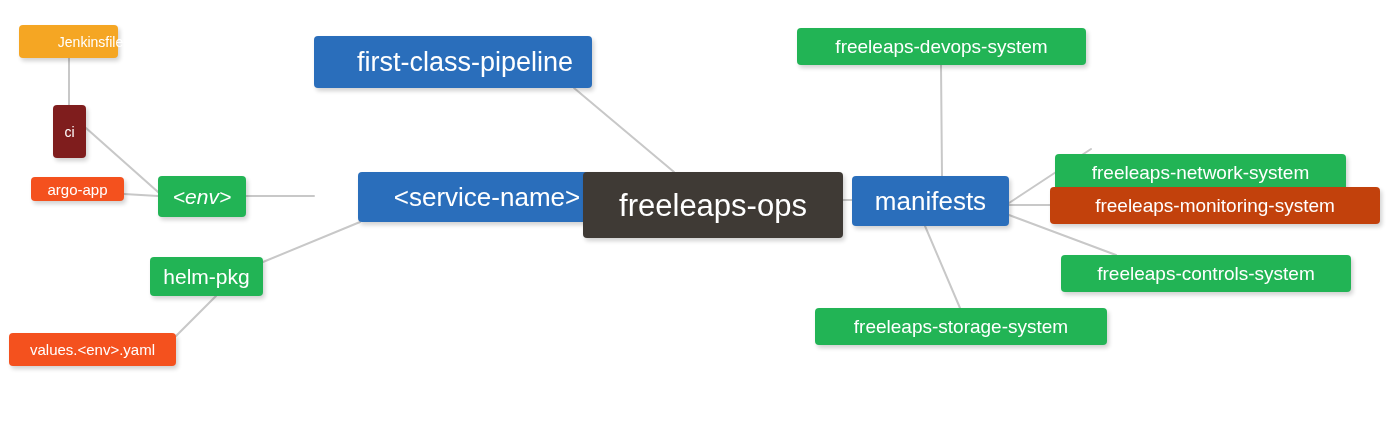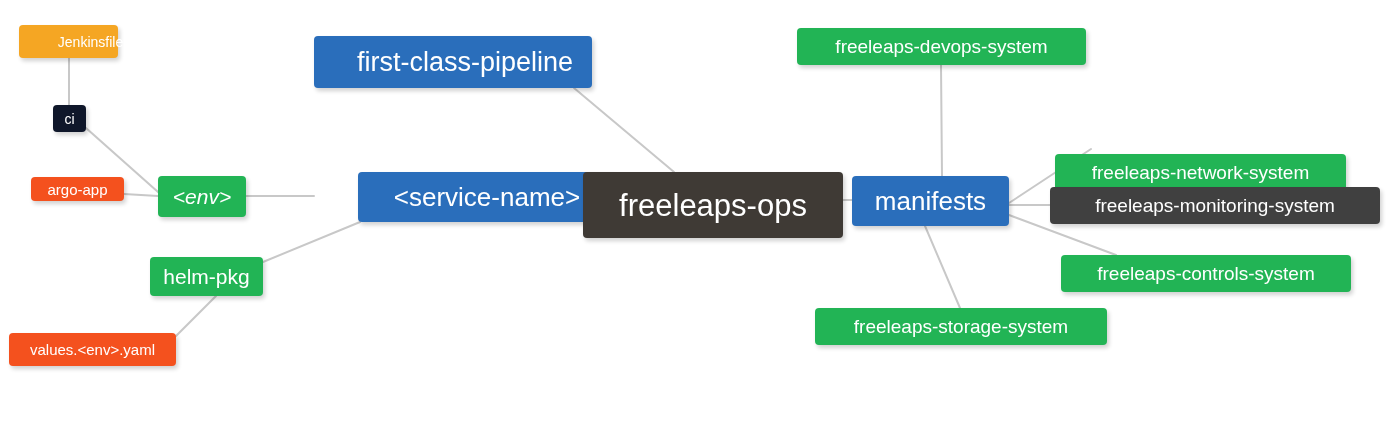--- a/index.html
+++ b/index.html
@@ -58,21 +58,21 @@
       <line x1="942" y1="176" x2="941" y2="65" stroke="#c8c8c8" stroke-width="2" stroke-linecap="round"></line>
       <line x1="1009" y1="203" x2="1091" y2="149" stroke="#c8c8c8" stroke-width="2" stroke-linecap="round"></line>
       <line x1="1009" y1="205" x2="1050" y2="205" stroke="#c8c8c8" stroke-width="2" stroke-linecap="round"></line>
       <line x1="1009" y1="215" x2="1116" y2="255" stroke="#c8c8c8" stroke-width="2" stroke-linecap="round"></line>
       <line x1="925" y1="226" x2="960" y2="308" stroke="#c8c8c8" stroke-width="2" stroke-linecap="round"></line>
     </svg>
   <div id="node-layer">
       <div class="node" style="left: 19px; top: 25px; width: 99px; height: 33px; background: rgb(245, 166, 35); font-size: 14px; color: rgb(255, 255, 255); padding-left: 44px;">
         <span class="node-label">Jenkinsfile</span>
       </div>
-      <div class="node" style="left: 53px; top: 105px; width: 33px; height: 27px; background: #0f172a; font-size: 14px; color: rgb(255, 255, 255);">
+      <div class="node" style="left: 53px; top: 105px; width: 33px; height: 53px; background: #7f1d1d; font-size: 14px; color: rgb(255, 255, 255);">
         <span class="node-label">ci</span>
       </div>
       <div class="node" style="left: 31px; top: 177px; width: 93px; height: 24px; background: rgb(244, 81, 30); font-size: 15px; color: rgb(255, 255, 255);">
         <span class="node-label">argo-app</span>
       </div>
       <div class="node" style="left: 158px; top: 176px; width: 88px; height: 41px; background: rgb(34, 180, 85); font-size: 21px; color: rgb(255, 255, 255); font-style: italic;">
         <span class="node-label">&lt;env&gt;</span>
       </div>
       <div class="node" style="left: 150px; top: 257px; width: 113px; height: 39px; background: rgb(34, 180, 85); font-size: 21px; color: rgb(255, 255, 255);">
         <span class="node-label">helm-pkg</span>
@@ -91,21 +91,21 @@
       </div>
       <div class="node" style="left: 852px; top: 176px; width: 157px; height: 50px; background: rgb(42, 110, 187); font-size: 26px; color: rgb(255, 255, 255);">
         <span class="node-label">manifests</span>
       </div>
       <div class="node" style="left: 797px; top: 28px; width: 289px; height: 37px; background: rgb(34, 180, 85); font-size: 19px; color: rgb(255, 255, 255);">
         <span class="node-label">freeleaps-devops-system</span>
       </div>
       <div class="node" style="left: 1055px; top: 112px; width: 291px; height: 37px; background: rgb(34, 180, 85); font-size: 19px; color: rgb(255, 255, 255); margin-top: 42px;">
         <span class="node-label">freeleaps-network-system</span>
       </div>
-      <div class="node" style="left: 1050px; top: 187px; width: 330px; height: 37px; background: #404040; font-size: 19px; color: rgb(255, 255, 255);">
+      <div class="node" style="left: 1050px; top: 187px; width: 330px; height: 37px; background: #c2410c; font-size: 19px; color: rgb(255, 255, 255);">
         <span class="node-label">freeleaps-monitoring-system</span>
       </div>
       <div class="node" style="left: 1061px; top: 255px; width: 290px; height: 37px; background: rgb(34, 180, 85); font-size: 19px; color: rgb(255, 255, 255);">
         <span class="node-label">freeleaps-controls-system</span>
       </div>
       <div class="node" style="left: 815px; top: 308px; width: 292px; height: 37px; background: rgb(34, 180, 85); font-size: 19px; color: rgb(255, 255, 255);">
         <span class="node-label">freeleaps-storage-system</span>
       </div>
     </div>
 </div>

